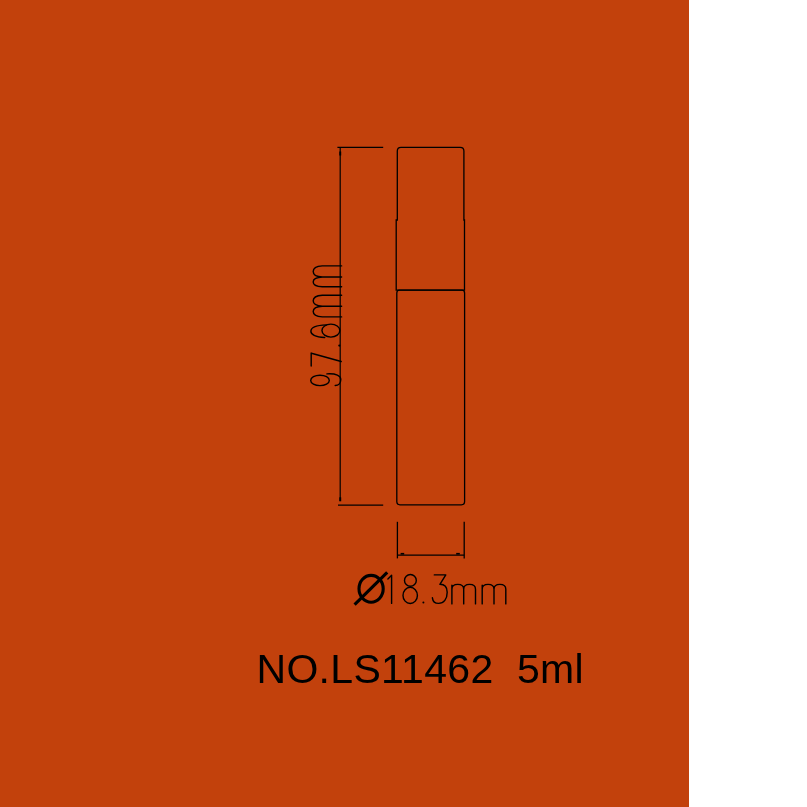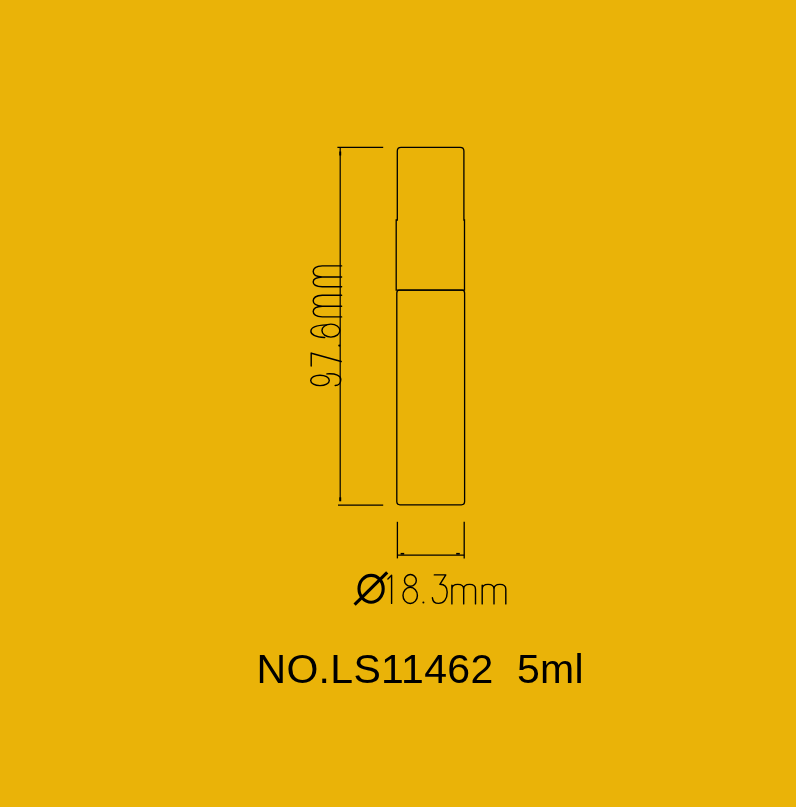--- a/index.html
+++ b/index.html
@@ -1,16 +1,16 @@
 <!DOCTYPE html>
 <html><head>
 <meta charset="utf-8">
 <style>
   html,body{margin:0;padding:0;background:#ffffff;}
-  .page{position:relative;width:796px;height:807px;background:#eab308;overflow:hidden;}
+  .page{position:relative;width:689px;height:807px;background:#c2410c;overflow:hidden;}
   svg{position:absolute;left:0;top:0;}
 </style>
 </head>
 <body>
 <div class="page">
 <svg width="807" height="807" viewBox="0 0 807 807" fill="none" stroke="none">
 
   <path d="M397.3,220 V151 Q397.3,147.3 401,147.3 H460.2 Q463.9,147.3 463.9,151 V220 H464.5 V290.1 H396.2 V220 H397.3 Z" stroke="#000" stroke-width="1.3" fill="none"></path>
 
   <path d="M396.8,293 Q396.8,290.1 399.4,290.1 H462 Q464.6,290.1 464.6,293 V501.6 Q464.6,504.8 461.4,504.8 H400 Q396.8,504.8 396.8,501.6 Z" stroke="#000" stroke-width="1.3" fill="none"></path>

